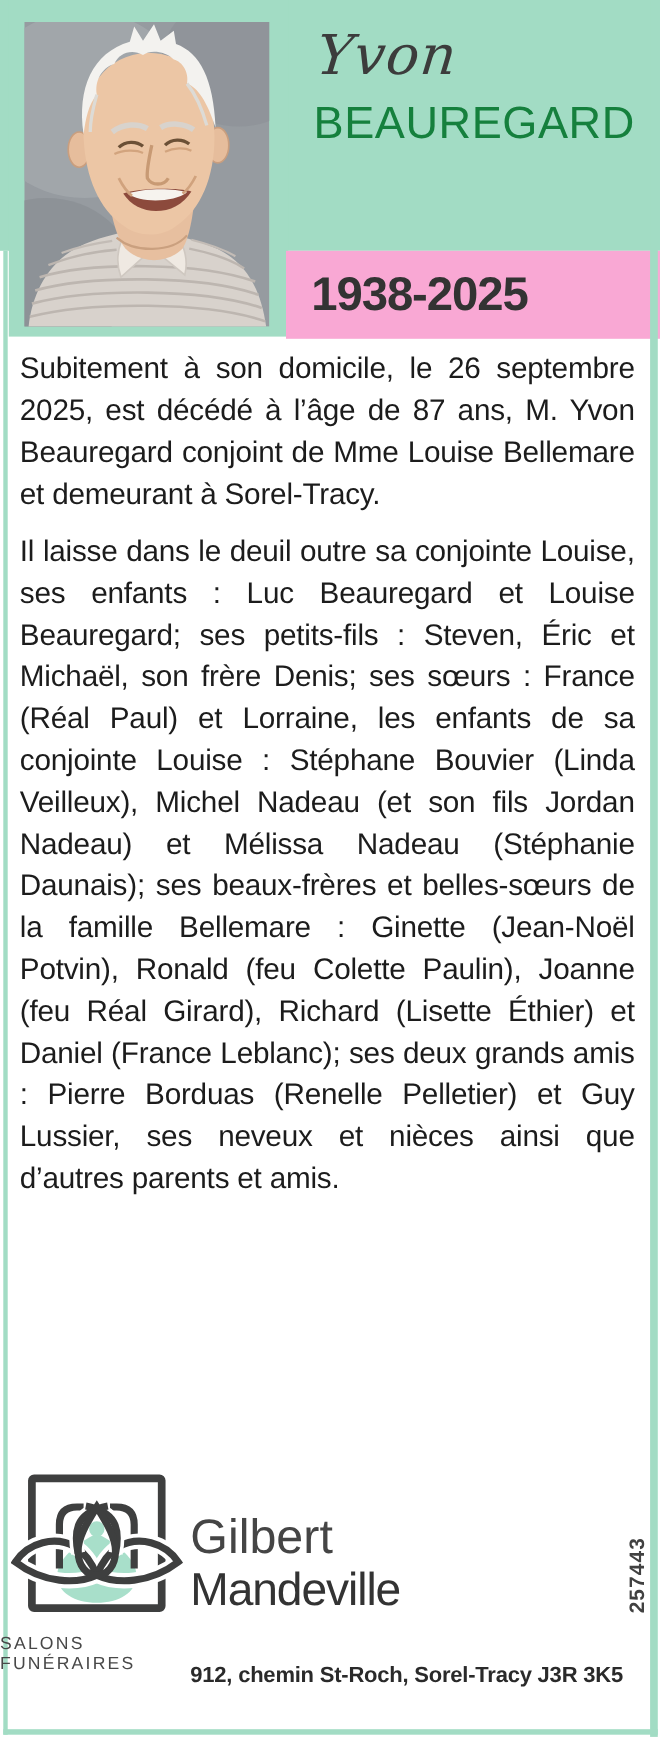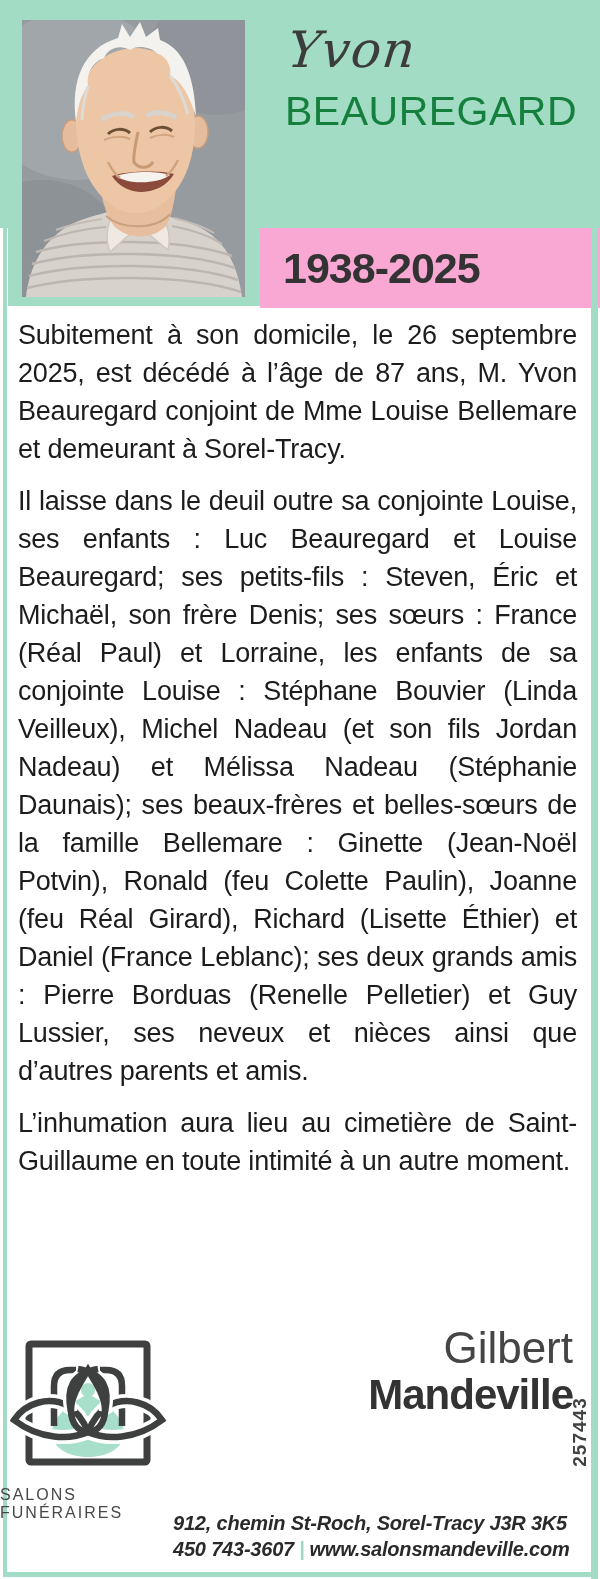--- a/index.html
+++ b/index.html
@@ -30,26 +30,26 @@
   .obit-body{position:absolute;left:18px;top:316px;width:559px;color:#1c1c1c;}
   .obit-body p{
     margin:0 0 14px 0;font-size:27px;line-height:38px;text-align:justify;letter-spacing:-.2px;
   }
   
   .logo{position:absolute;left:10px;top:1340px;width:158px;height:128px;}
   .salons-label{
     position:absolute;left:0;top:1486px;width:148px;text-align:left;
     font-size:16px;line-height:18px;letter-spacing:2px;color:#484848;
   }
-  .brand{position:absolute;left:173px;top:1324px;width:400px;color:#3c3c3c;text-align:right;}
+  .brand{position:absolute;left:173px;top:1374px;width:400px;color:#3c3c3c;}
   .brand-line1{font-size:44px;line-height:48px;font-weight:400;color:#454545;}
-  .brand-line2{font-size:42px;line-height:46px;font-weight:bold;letter-spacing:-1px;color:#333333;}
+  .brand-line2{font-size:42px;line-height:46px;font-weight:normal;letter-spacing:-1px;color:#333333;}
   .brand-line3{font-size:37px;line-height:42px;font-weight:400;color:#4a4a4a;}
   .brand-amp{color:#9fd7c0;}
-  .footer-contact{position:absolute;left:173px;top:1510px;width:410px;color:#2a2a2a;font-style:italic;}
+  .footer-contact{position:absolute;left:173px;top:1510px;width:410px;color:#2a2a2a;}
   .addr-line{font-size:20px;line-height:26px;font-weight:bold;letter-spacing:-.2px;white-space:nowrap;}
   .sep{color:#9fd7c0;font-weight:bold;padding:0 5px;}
   .ref-number{
     position:absolute;left:540px;top:1421px;width:80px;text-align:center;
     transform:rotate(-90deg);transform-origin:center center;
     font-size:19px;font-weight:bold;letter-spacing:1px;color:#414141;
   }
 </style>
 </head>
 <body>
@@ -118,21 +118,20 @@
     <span class="years">1938-2025</span>
   </div>
 
   <div class="frame-left"></div>
   <div class="frame-right"></div>
   <div class="frame-bottom"></div>
 
   <div class="obit-body">
     <p>Subitement à son domicile, le 26 septembre 2025, est décédé à l’âge de 87 ans, M. Yvon Beauregard conjoint de Mme Louise Bellemare et demeurant à Sorel-Tracy.</p>
     <p>Il laisse dans le deuil outre sa conjointe Louise, ses enfants : Luc Beauregard et Louise Beauregard; ses petits-fils : Steven, Éric et Michaël, son frère Denis; ses sœurs : France (Réal Paul) et Lorraine, les enfants de sa conjointe Louise : Stéphane Bouvier (Linda Veilleux), Michel Nadeau (et son fils Jordan Nadeau) et Mélissa Nadeau (Stéphanie Daunais); ses beaux-frères et belles-sœurs de la famille Bellemare : Ginette (Jean-Noël Potvin), Ronald (feu Colette Paulin), Joanne (feu Réal Girard), Richard (Lisette Éthier) et Daniel (France Leblanc); ses deux grands amis : Pierre Borduas (Renelle Pelletier) et Guy Lussier, ses neveux et nièces ainsi que d’autres parents et amis.</p>
-    <p>L’inhumation aura lieu au cimetière de Saint-Guillaume en toute intimité à un autre moment.</p>
   </div>
 
   <div class="logo">
     <svg width="158" height="128" viewBox="0 0 158 128">
 
       <path d="M78,54 C58,64 42,78 42,92 C42,108 58,117 78,117 C98,117 114,108 114,92 C114,78 98,64 78,54 Z" fill="#a8dfca"></path>
       <circle cx="78" cy="50" r="7" fill="#a8dfca"></circle>
 
       <rect x="19" y="4" width="118" height="118" rx="2" fill="none" stroke="#3e3f3f" stroke-width="7"></rect>
 
@@ -158,20 +157,17 @@
     <div>FUNÉRAIRES</div>
   </div>
 
   <div class="brand">
     <div class="brand-line1">Gilbert</div>
     <div class="brand-line2">Mandeville</div>
   </div>
 
   <div class="footer-contact">
     <div class="addr-line">912, chemin St-Roch, Sorel-Tracy J3R 3K5</div>
-    <div class="addr-line">
-      <span>450 743-3607</span><span class="sep">|</span><span>www.salonsmandeville.com</span>
-    </div>
   </div>
 
   <div class="ref-number">257443</div>
 
 </div>
 
 </body></html>

